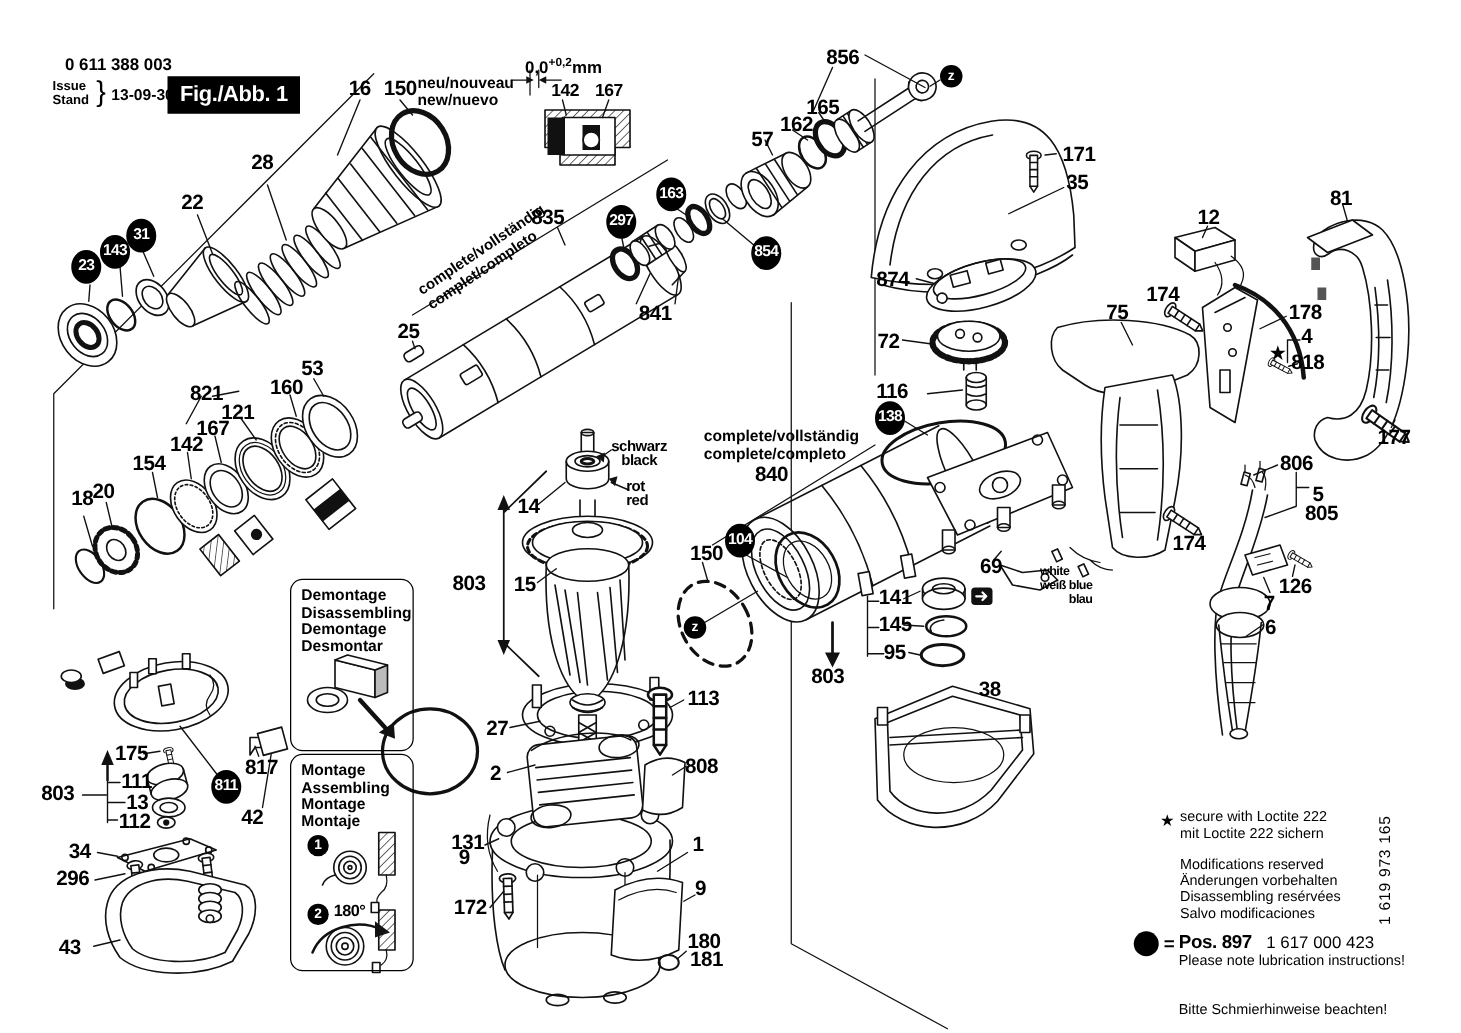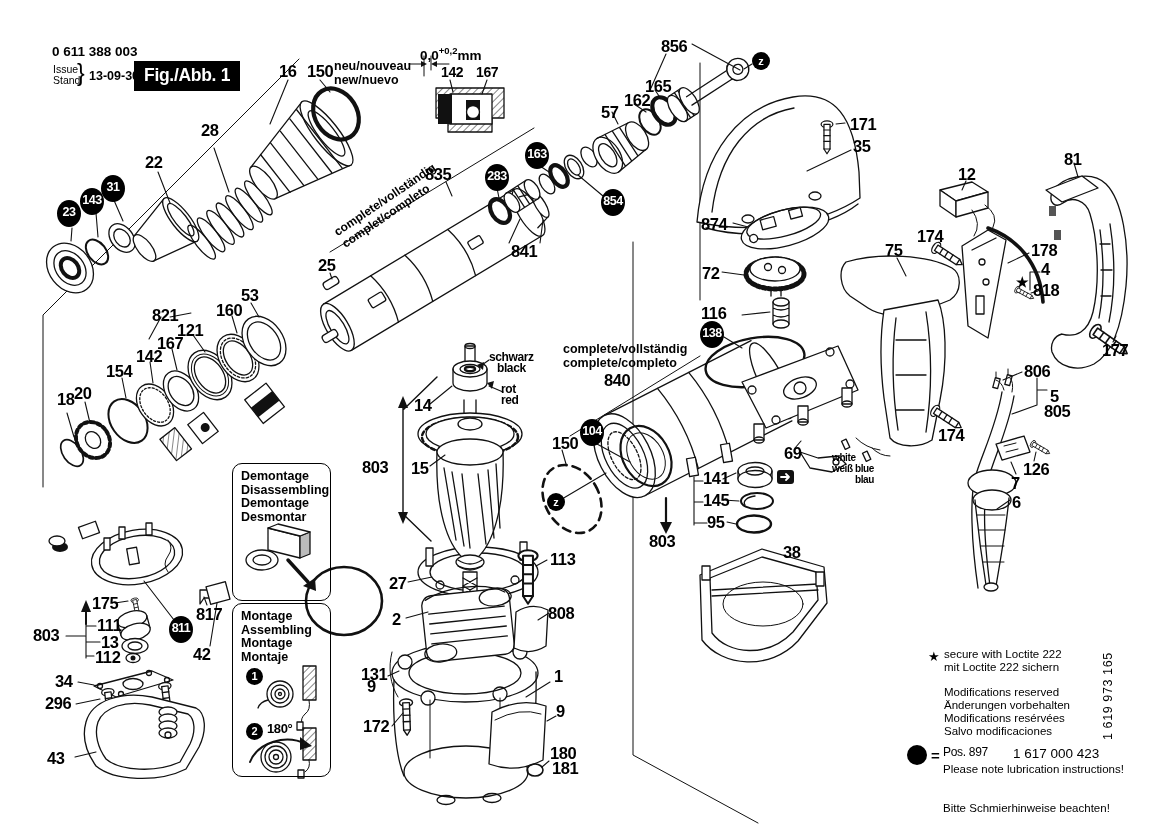--- a/index.html
+++ b/index.html
@@ -9,39 +9,39 @@
   .lbl{position:absolute;z-index:2;font-weight:700;font-size:16.5px;line-height:1;
        letter-spacing:-0.4px;white-space:nowrap}
   .md{font-size:14px}
   .sm{font-size:12px}
   .xs{font-size:10px;line-height:10.5px}
   .badge{position:absolute;z-index:3;background:#000;color:#fff;border-radius:50%;
          text-align:center;font-weight:700}
   .b24{width:24px;height:27px;font-size:12.5px;line-height:24px;letter-spacing:-0.5px}
   .b18{width:18px;height:18px;font-size:11px;line-height:18px}
   .hdr-num{position:absolute;left:52px;top:44px;font-weight:700;font-size:13.5px;z-index:2}
-  .hdr-issue{position:absolute;left:53px;top:64px;font-weight:400;font-size:10.5px;line-height:11px;z-index:2}
+  .hdr-issue{position:absolute;left:42px;top:64px;font-weight:700;font-size:10.5px;line-height:11px;z-index:2}
   .hdr-brace{position:absolute;left:77px;top:60px;font-size:23px;font-weight:400;z-index:2}
   .hdr-date{position:absolute;left:89px;top:69px;font-weight:700;font-size:12.5px;z-index:2}
   .figbox{position:absolute;left:134px;top:61px;background:#000;color:#fff;font-weight:700;
           font-size:17.5px;padding:4px 10px 5px 10px;z-index:2;letter-spacing:-0.3px}
   .note2{position:absolute;z-index:2;font-weight:700;font-size:12.5px;line-height:13.5px;white-space:nowrap}
   .dim{position:absolute;left:420px;top:45px;z-index:2;font-weight:700;font-size:13.5px}
   .dim sup{font-size:9.5px}
   .infobox{position:absolute;border:1.7px solid #000;border-radius:10px;z-index:2;background:transparent}
   .infobox .bt{font-weight:700;font-size:12.5px;line-height:13.5px;padding:6px 0 0 8px}
   .stepb{position:absolute;z-index:3;background:#000;color:#fff;border-radius:50%;width:17px;height:17px;
          text-align:center;font-weight:700;font-size:11px;line-height:17px}
   .ftxt{position:absolute;z-index:2;font-size:11.5px;line-height:13px;white-space:nowrap}
   .fstar{position:absolute;z-index:2;font-size:13px}
   .vert{position:absolute;z-index:2;writing-mode:vertical-rl;transform:rotate(180deg);
         font-size:12.5px;letter-spacing:0.6px;white-space:nowrap}
   .posdot{position:absolute;z-index:2;width:20px;height:20px;border-radius:50%;background:#000}
   .poseq{position:absolute;z-index:2;font-weight:700;font-size:15px}
-  .poslbl{position:absolute;z-index:2;font-weight:400;font-size:12px;letter-spacing:-0.3px}
+  .poslbl{position:absolute;z-index:2;font-weight:700;font-size:15px;letter-spacing:-0.3px}
   .posnum{position:absolute;z-index:2;font-size:13.5px}
 </style>
 </head>
 <body>
 
 <div id="stage">
 
 <svg id="art" width="1169" height="826" viewBox="0 0 1169 826">
   <defs>
     <pattern id="hatch" width="5" height="5" patternUnits="userSpaceOnUse" patternTransform="rotate(45)">
@@ -597,35 +597,35 @@
   <span class="lbl" style="left:193px;top:646px">42</span>
   <span class="lbl" style="left:55px;top:673px">34</span>
   <span class="lbl" style="left:45px;top:695px">296</span>
   <span class="lbl" style="left:47px;top:750px">43</span>
   <span class="lbl" style="left:783px;top:544px">38</span>
   <span class="lbl" style="left:784px;top:445px">69</span>
 
   <span class="badge b24" style="left:57px;top:200px">23</span>
   <span class="badge b24" style="left:80px;top:188px">143</span>
   <span class="badge b24" style="left:101px;top:175px">31</span>
-  <span class="badge b24" style="left:485px;top:164px">283</span>
+  <span class="badge b24" style="left:485px;top:164px">297</span>
   <span class="badge b24" style="left:525px;top:142px">163</span>
   <span class="badge b24" style="left:601px;top:189px">854</span>
   <span class="badge b24" style="left:580px;top:419px">104</span>
   <span class="badge b24" style="left:700px;top:321px">138</span>
   <span class="badge b24" style="left:169px;top:616px">811</span>
   <span class="badge b18" style="left:752px;top:52px">z</span>
   <span class="badge b18" style="left:547px;top:493px">z</span>
 
   <span class="fstar" style="left:928px;top:649px">★</span>
   <span class="ftxt" style="left:944px;top:648px">secure with Loctite 222</span>
   <span class="ftxt" style="left:944px;top:661px">mit Loctite 222 sichern</span>
   <span class="ftxt" style="left:944px;top:686px">Modifications reserved</span>
   <span class="ftxt" style="left:944px;top:699px">Änderungen vorbehalten</span>
-  <span class="ftxt" style="left:944px;top:712px">Modifications resérvées</span>
+  <span class="ftxt" style="left:944px;top:712px">Disassembling resérvées</span>
   <span class="ftxt" style="left:944px;top:725px">Salvo modificaciones</span>
   <span class="vert" style="left:1101px;top:644px;height:96px">1 619 973 165</span>
   <span class="posdot" style="left:907px;top:745px"></span>
   <span class="poseq" style="left:931px;top:747px">=</span>
   <span class="poslbl" style="left:943px;top:745px">Pos. 897</span>
   <span class="posnum" style="left:1013px;top:746px">1 617 000 423</span>
   <span class="ftxt" style="left:943px;top:763px">Please note lubrication instructions!</span>
   <span class="ftxt" style="left:943px;top:802px">Bitte Schmierhinweise beachten!</span>
 
 </div>

